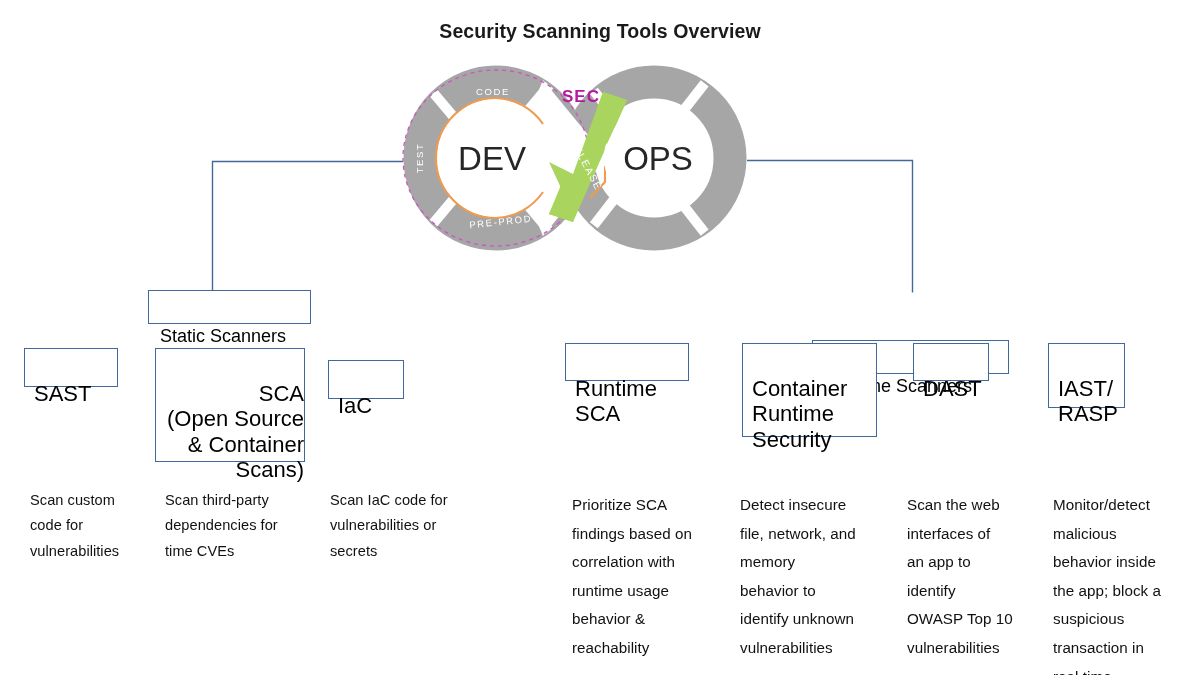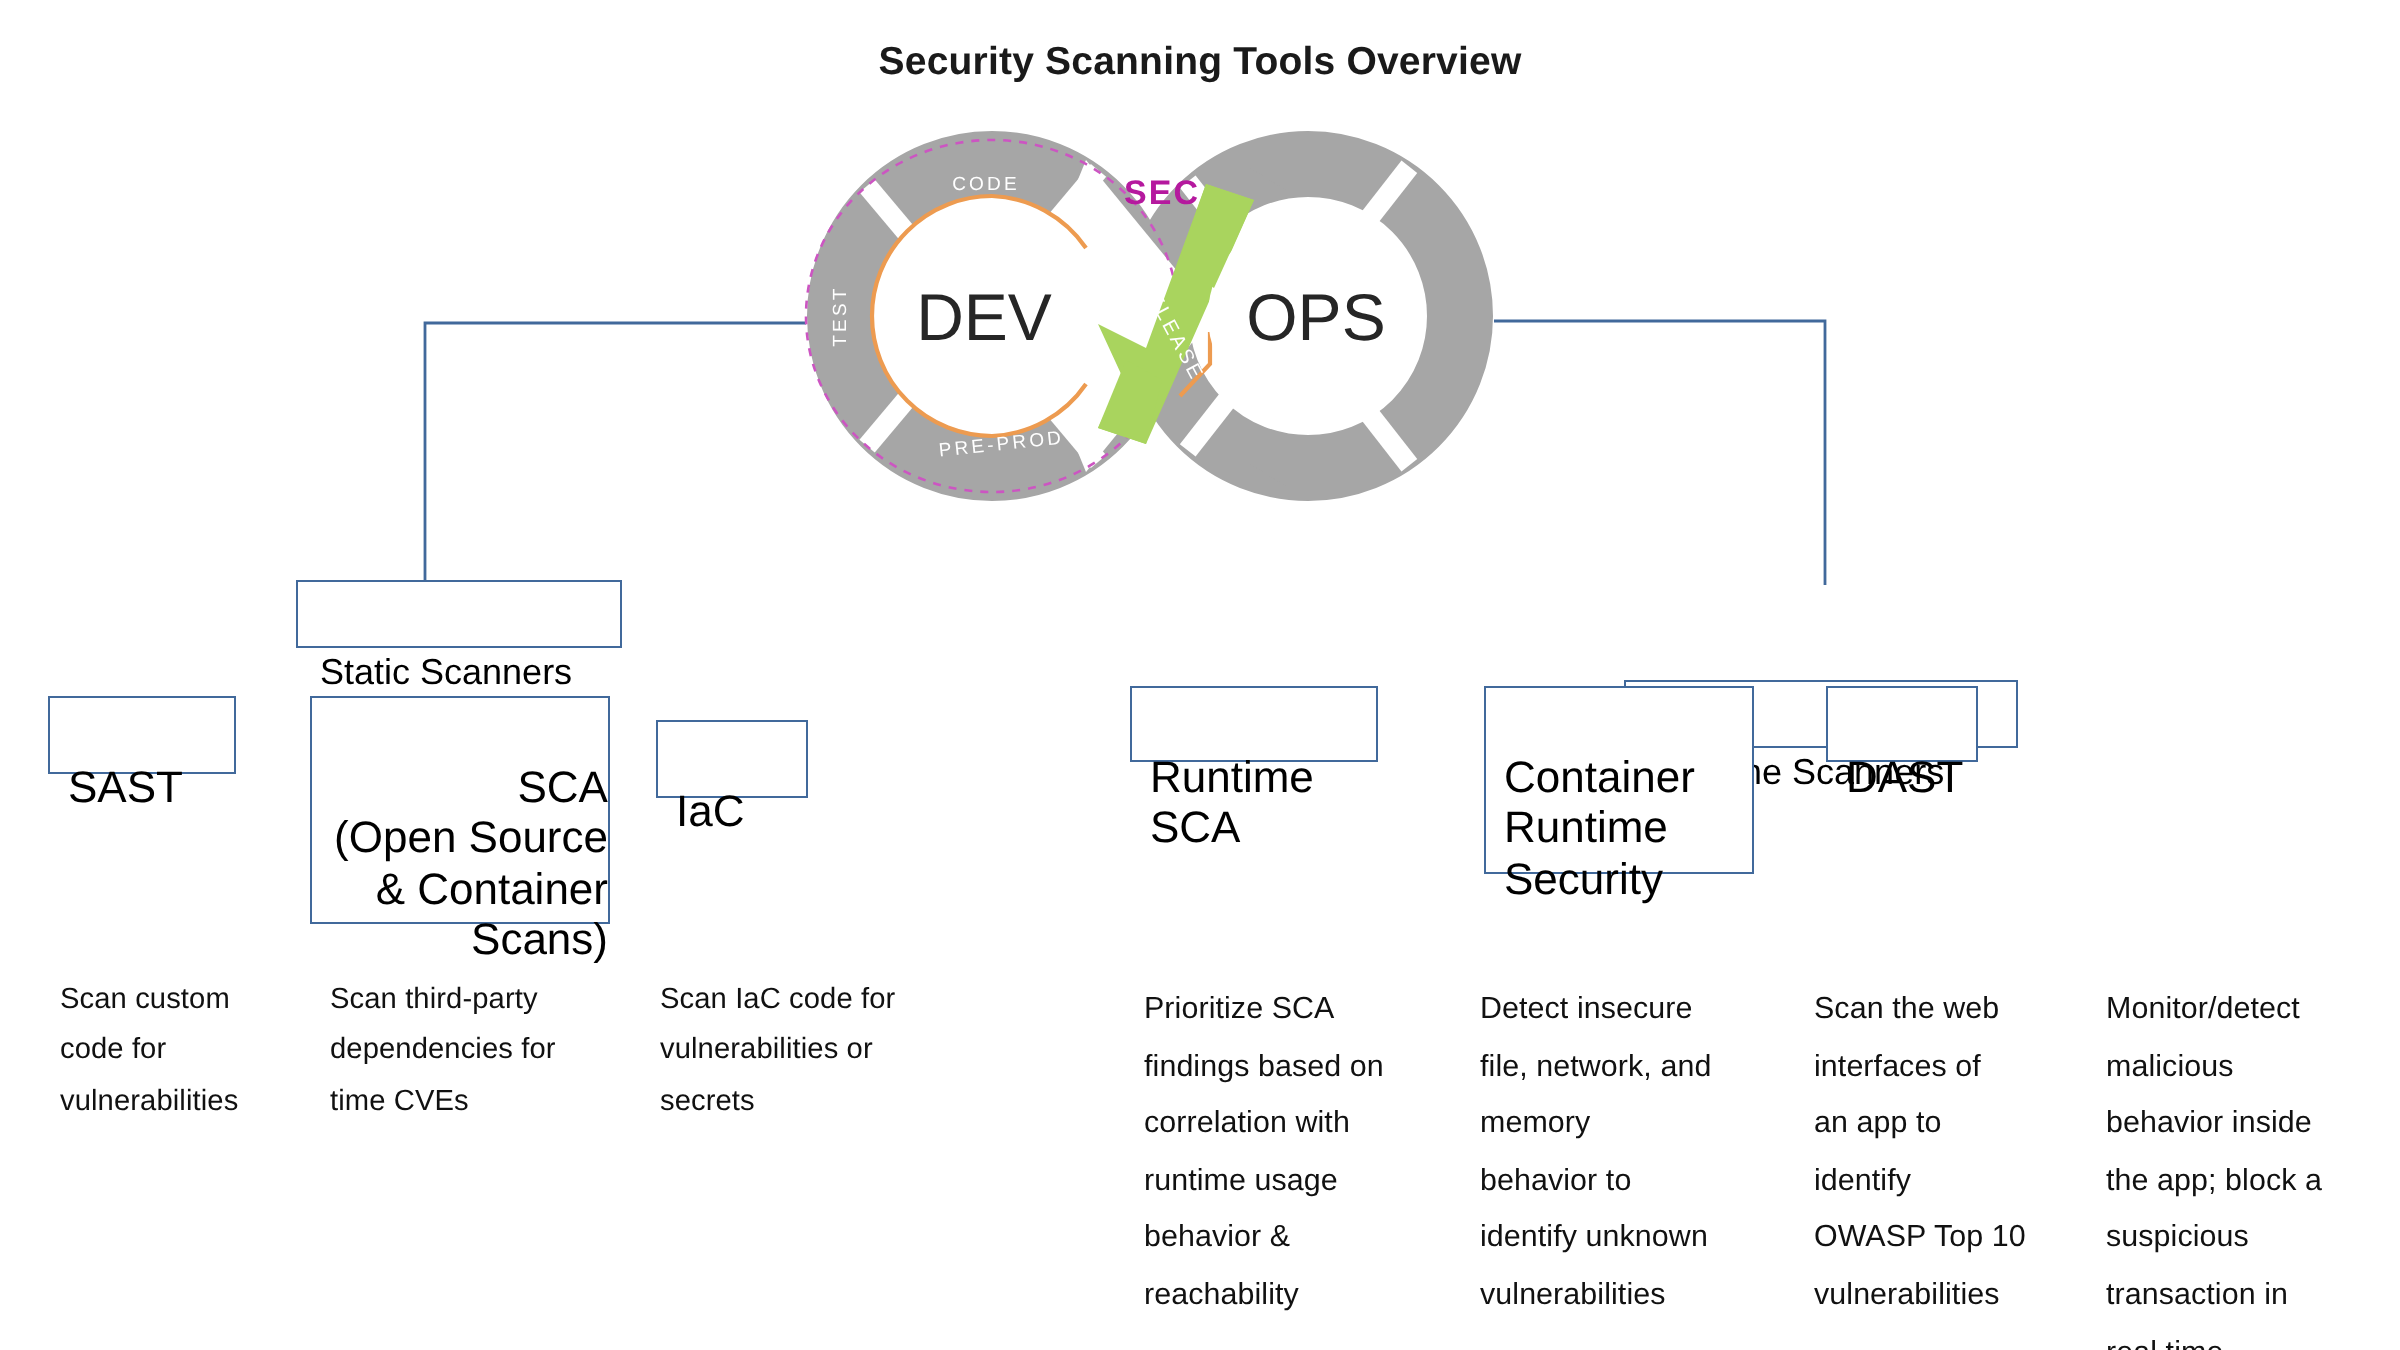--- a/index.html
+++ b/index.html
@@ -201,20 +201,24 @@
   <div class="box" style="left:742px; top:343px; width:135px; height:94px;">
     <span>Container
 Runtime
 Security</span>
   </div>
 
   <div class="box" style="left:913px; top:343px; width:76px; height:38px;">
     <span>DAST</span>
   </div>
 
+  <div class="box" style="left:1048px; top:343px; width:77px; height:65px;">
+    <span>IAST/
+RASP</span>
+  </div>
 
   <div class="caption" style="left:30px; top:488px; width:130px;">Scan custom
 code for
 vulnerabilities</div>
 
   <div class="caption" style="left:165px; top:488px; width:150px;">Scan third-party
 dependencies for
 time CVEs</div>
 
   <div class="caption" style="left:330px; top:488px; width:165px;">Scan IaC code for

